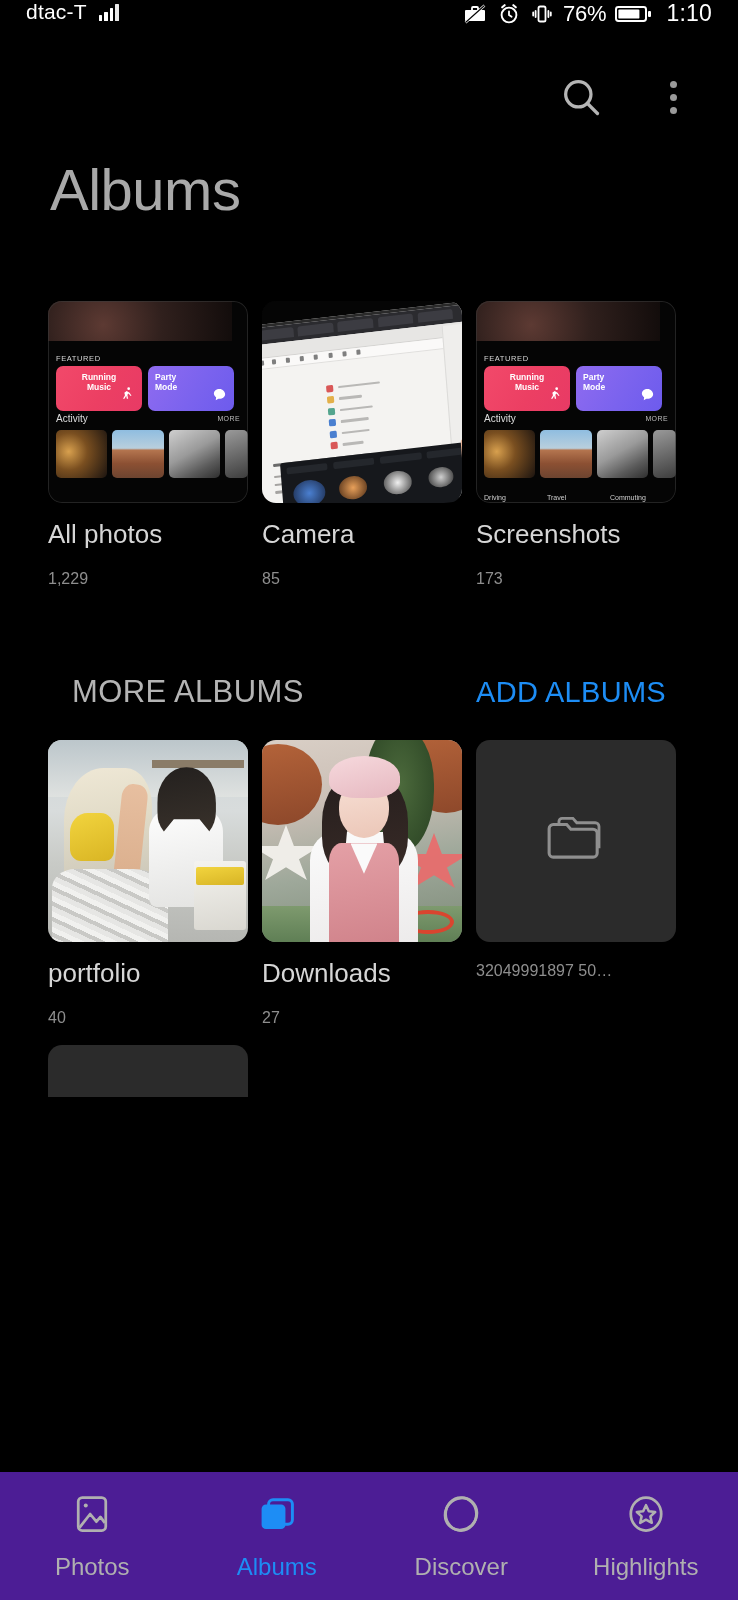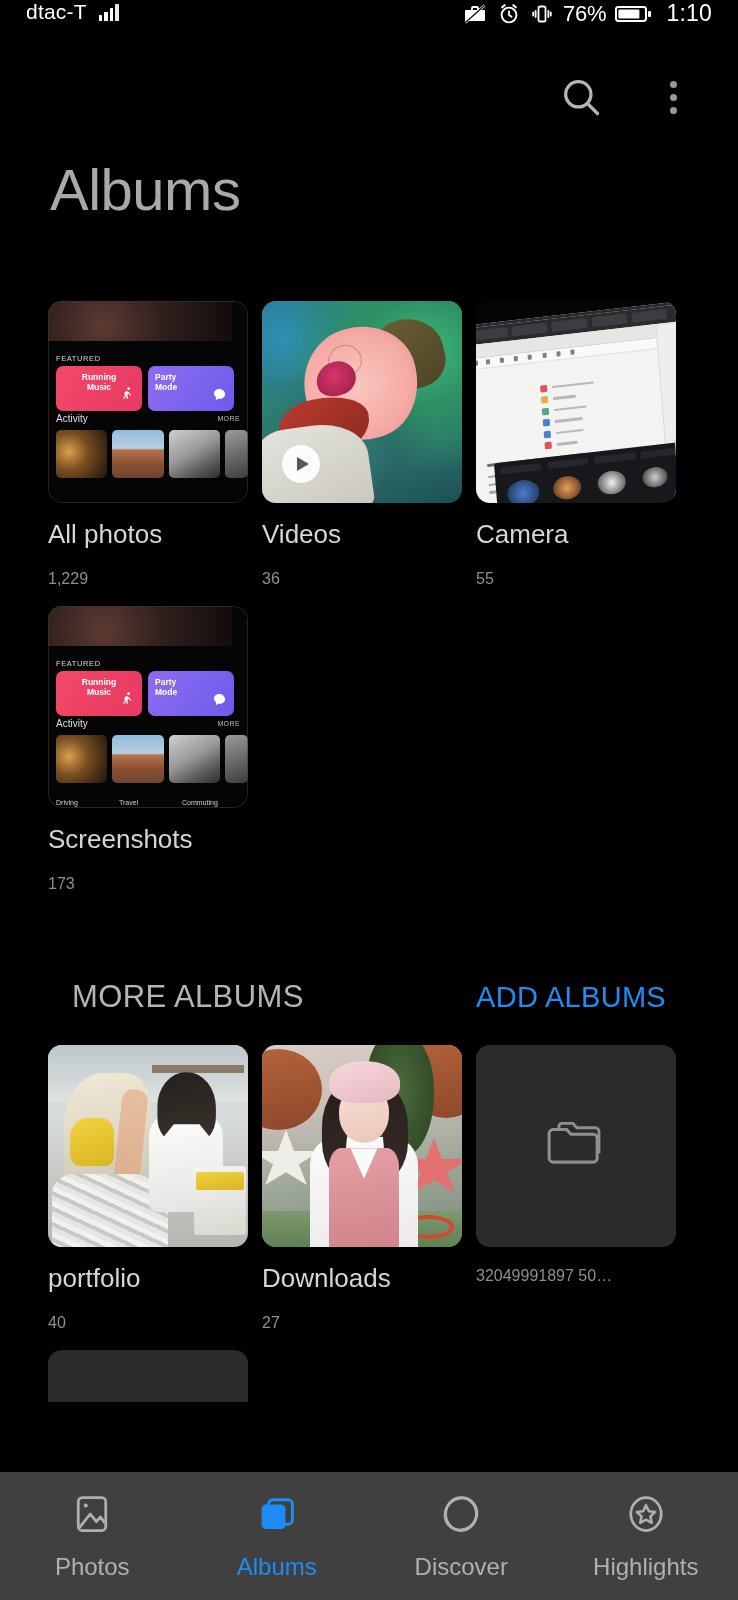--- a/index.html
+++ b/index.html
@@ -334,21 +334,21 @@
 
   .grid2 { margin-top: 30px; }
 
   
   .partial-row { padding-left:48px; margin-top:18px; }
   .partial-card { width:200px; height:52px; background:#2b2b2b; border-radius:14px 14px 0 0; }
 
   
   .bottomnav {
     position:absolute; left:0; bottom:0; width:100%; height:128px;
-    background:#404040; display:flex; align-items:center;
+    background:#4c1d95; display:flex; align-items:center;
   }
   .navitem {
     flex:1; display:flex; flex-direction:column; align-items:center; gap:13px;
   }
   .navlabel { font-size:24px; color:#b0b0b0; }
   .navitem.active .navlabel { color:#1d8df5; }
 </style>
 </head>
 <body>
 
@@ -452,35 +452,20 @@
           <div class="tile t3"></div>
           <div class="tile t4"></div>
         </div>
         <div class="rounder"></div>
       </div>
     </div>
     <div class="album-name">All photos</div>
     <div class="album-count">1,229</div>
   </div>
 
-  <div class="album">
-    <div class="thumb">
-      <div class="vidshot">
-        <div class="hat"></div>
-        <div class="face"></div>
-        <div class="glasses"></div>
-        <div class="mouth"></div>
-        <div class="collar"></div>
-        <div class="shirt"></div>
-      </div>
-      <div class="playbtn"></div>
-    </div>
-    <div class="album-name">Videos</div>
-    <div class="album-count">36</div>
-  </div>
 
   <div class="album">
     <div class="thumb">
       <div class="camshot">
         <div class="screen">
           <div class="browserbar">
             <div class="tab" style="left:4%;width:17%"></div>
             <div class="tab" style="left:23%;width:15%"></div>
             <div class="tab" style="left:40%;width:15%"></div>
             <div class="tab" style="left:57%;width:15%"></div>
@@ -522,21 +507,21 @@
             <div class="orb" style="left:6%;top:34%;width:17%;height:46%;background:radial-gradient(circle,#4a7fd0,#1b2a4a)"></div>
             <div class="orb" style="left:30%;top:36%;width:15%;height:40%;background:radial-gradient(circle,#e8a05a,#4a2a14)"></div>
             <div class="orb" style="left:54%;top:36%;width:15%;height:40%;background:radial-gradient(circle,#f0f0f0,#3a3a3a)"></div>
             <div class="orb" style="left:78%;top:38%;width:13%;height:34%;background:radial-gradient(circle,#cfcfcf,#2a2a2a)"></div>
           </div>
           <div class="sideimg"></div>
         </div>
       </div>
     </div>
     <div class="album-name">Camera</div>
-    <div class="album-count">55</div>
+    <div class="album-count">85</div>
   </div>
 
   <div class="album">
     <div class="thumb">
       <div class="appshot">
         <div class="topimg"></div>
         <div class="featlabel">FEATURED</div>
         <div class="cards">
           <div class="card pink">
             <b>Running</b>

